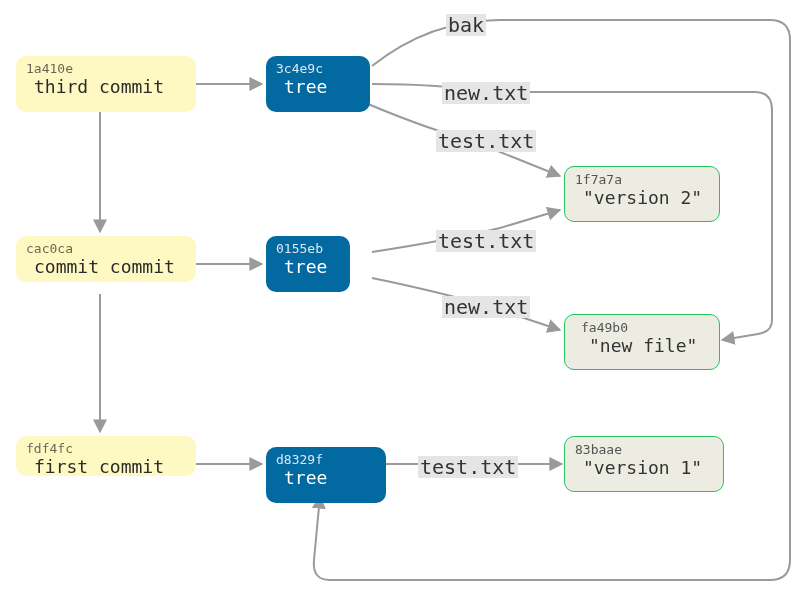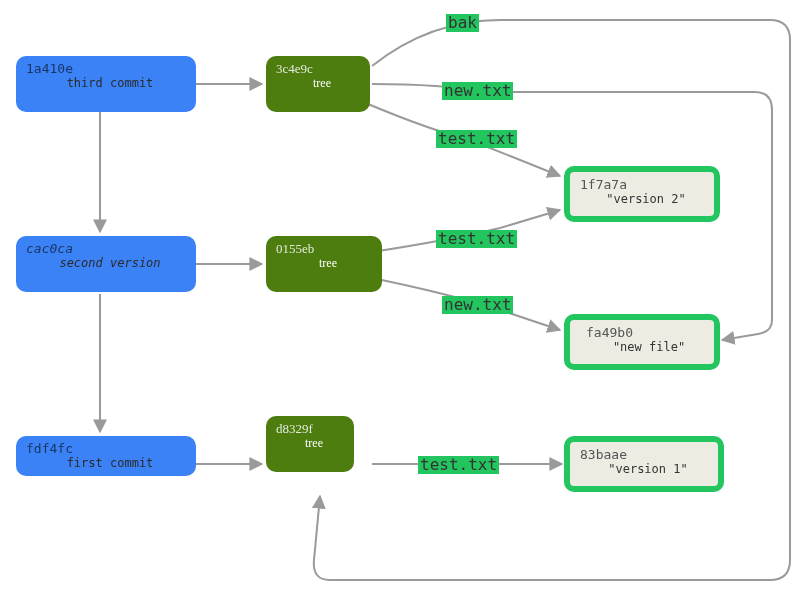--- a/index.html
+++ b/index.html
@@ -17,37 +17,36 @@
     border-radius: 10px;
     box-sizing: border-box;
     padding: 6px 10px 8px 10px;
   }
   .node .hash {
     font-size: 13px;
     line-height: 1.1;
     color: rgba(0,0,0,0.55);
   }
   .node .title {
-    font-size: 12px;
+    font-size: 18px;
     line-height: 1.2;
     padding-left: 8px;
-    text-align: center;
   }
-  .commit { background: #3b82f6; color: #2b2b2b; }
+  .commit { background: #fef9c3; color: #2b2b2b; }
   .commit .hash { color: rgba(0,0,0,0.6); }
-  .tree   { background: #4d7c0f; color: #fff; font-family: Liberation Serif, serif; }
+  .tree   { background: #0369a1; color: #fff; }
   .tree .hash { color: rgba(255,255,255,0.85); }
   .tree .title { color: #fff; }
-  .blob   { background: #ecece3; color: #333; border: 6px solid #22c55e; }
+  .blob   { background: #ecece3; color: #333; border: 1px solid #22c55e; }
   .blob .hash { color: #555; }
   .blob .title { color: #333; }
   .edge-label {
     position: absolute;
-    background: #22c55e;
-    font-size: 16px;
+    background: #e5e5e5;
+    font-size: 20px;
     color: #333;
     padding: 1px 2px;
     line-height: 1;
     white-space: nowrap;
   }
 </style>
 </head>
 <body>
 
 <svg width="800" height="595">
@@ -79,38 +78,38 @@
     <path d="M 372 252 Q 450 240 500 228 L 560 210" marker-end="url(#arrow)"></path>
 
     <path d="M 372 278 Q 450 294 500 310 L 560 330" marker-end="url(#arrow)"></path>
   </g>
 </svg>
 
 <div class="node commit" style="left:16px; top:56px; width:180px; height:56px;">
   <div class="hash">1a410e</div>
   <div class="title">third commit</div>
 </div>
-<div class="node commit" style="left:16px; top:236px; width:180px; height:56px;font-style:italic;">
+<div class="node commit" style="left:16px; top:236px; width:180px; height:46px;">
   <div class="hash">cac0ca</div>
-  <div class="title">second version</div>
+  <div class="title">commit commit</div>
 </div>
 <div class="node commit" style="left:16px; top:436px; width:180px; height:40px;">
   <div class="hash">fdf4fc</div>
   <div class="title">first commit</div>
 </div>
 
 <div class="node tree" style="left:266px; top:56px; width:104px; height:56px;">
   <div class="hash">3c4e9c</div>
   <div class="title">tree</div>
 </div>
-<div class="node tree" style="left:266px; top:236px; width:116px; height:56px;">
+<div class="node tree" style="left:266px; top:236px; width:84px; height:56px;">
   <div class="hash">0155eb</div>
   <div class="title">tree</div>
 </div>
-<div class="node tree" style="left:266px; top:416px; width:88px; height:56px;">
+<div class="node tree" style="left:266px; top:447px; width:120px; height:56px;">
   <div class="hash">d8329f</div>
   <div class="title">tree</div>
 </div>
 
 <div class="node blob" style="left:564px; top:166px; width:156px; height:56px;">
   <div class="hash">1f7a7a</div>
   <div class="title">"version 2"</div>
 </div>
 <div class="node blob" style="left:564px; top:314px; width:156px; height:56px;padding-left:16px;">
   <div class="hash">fa49b0</div>

